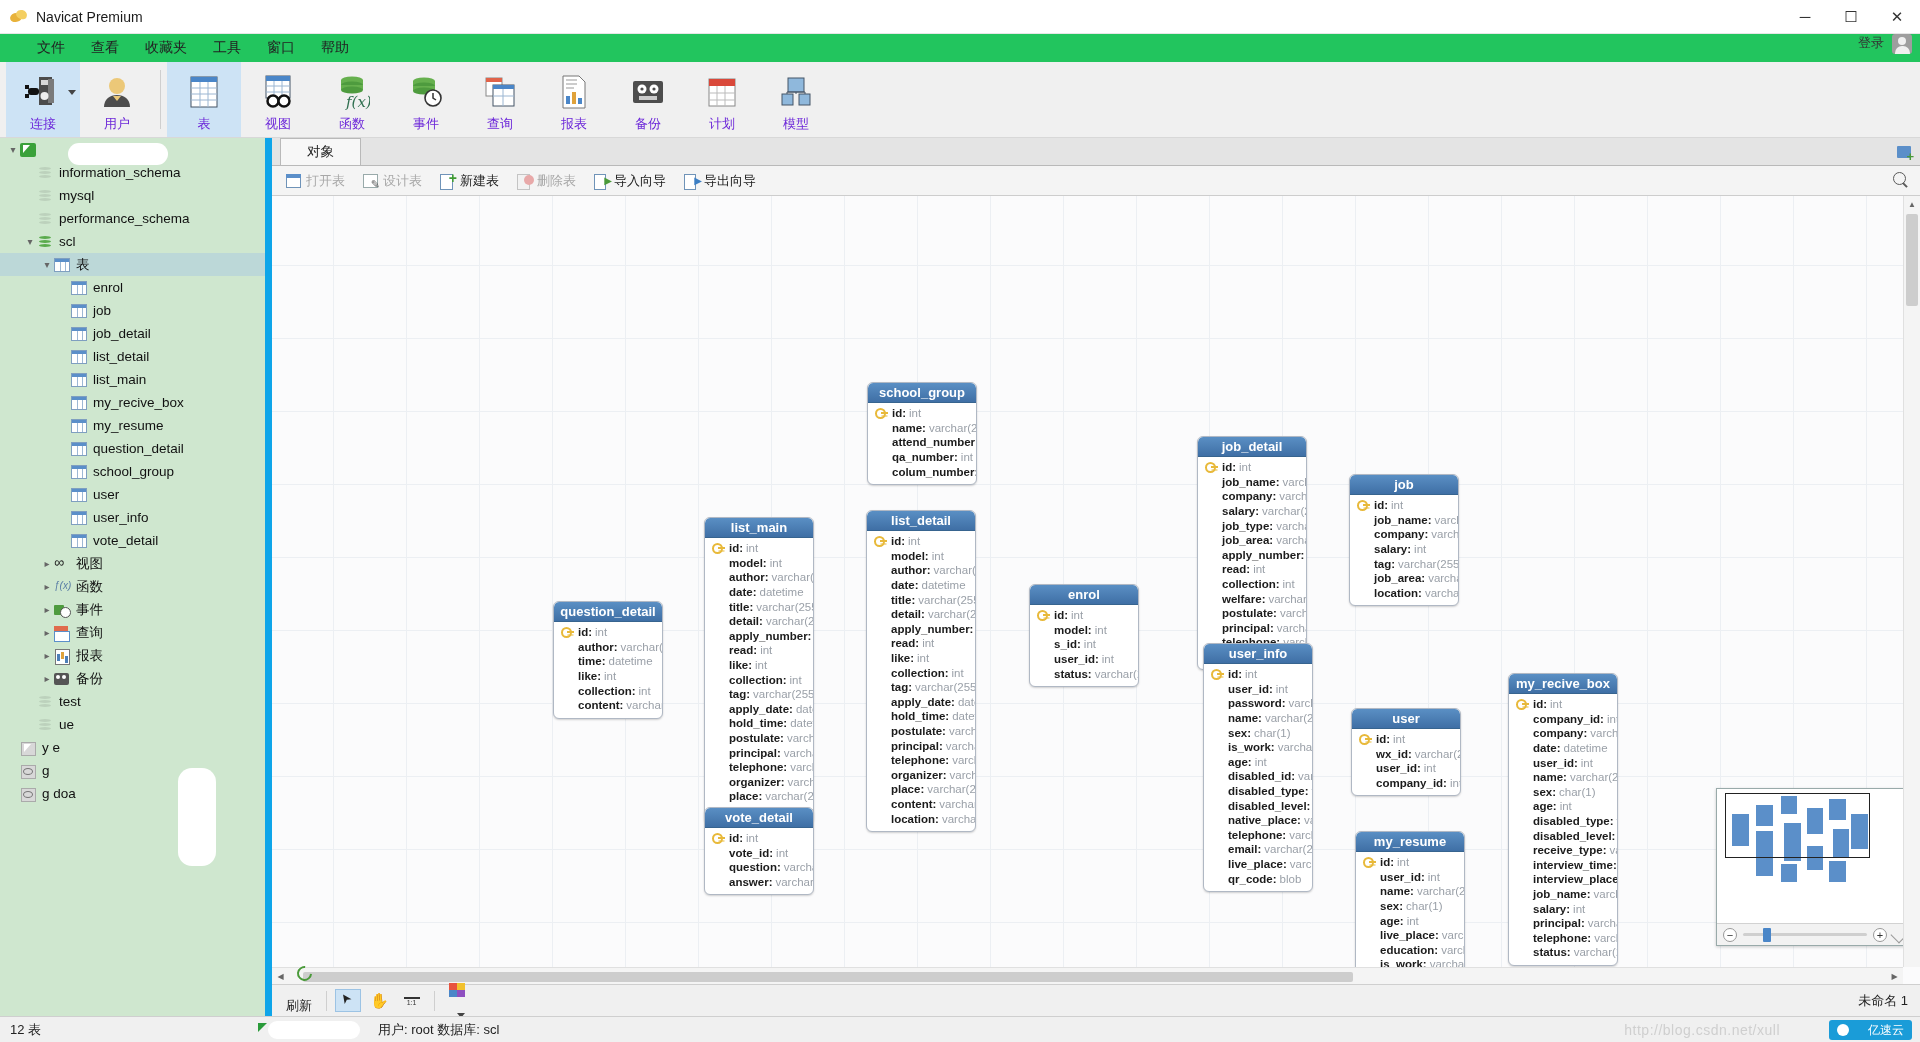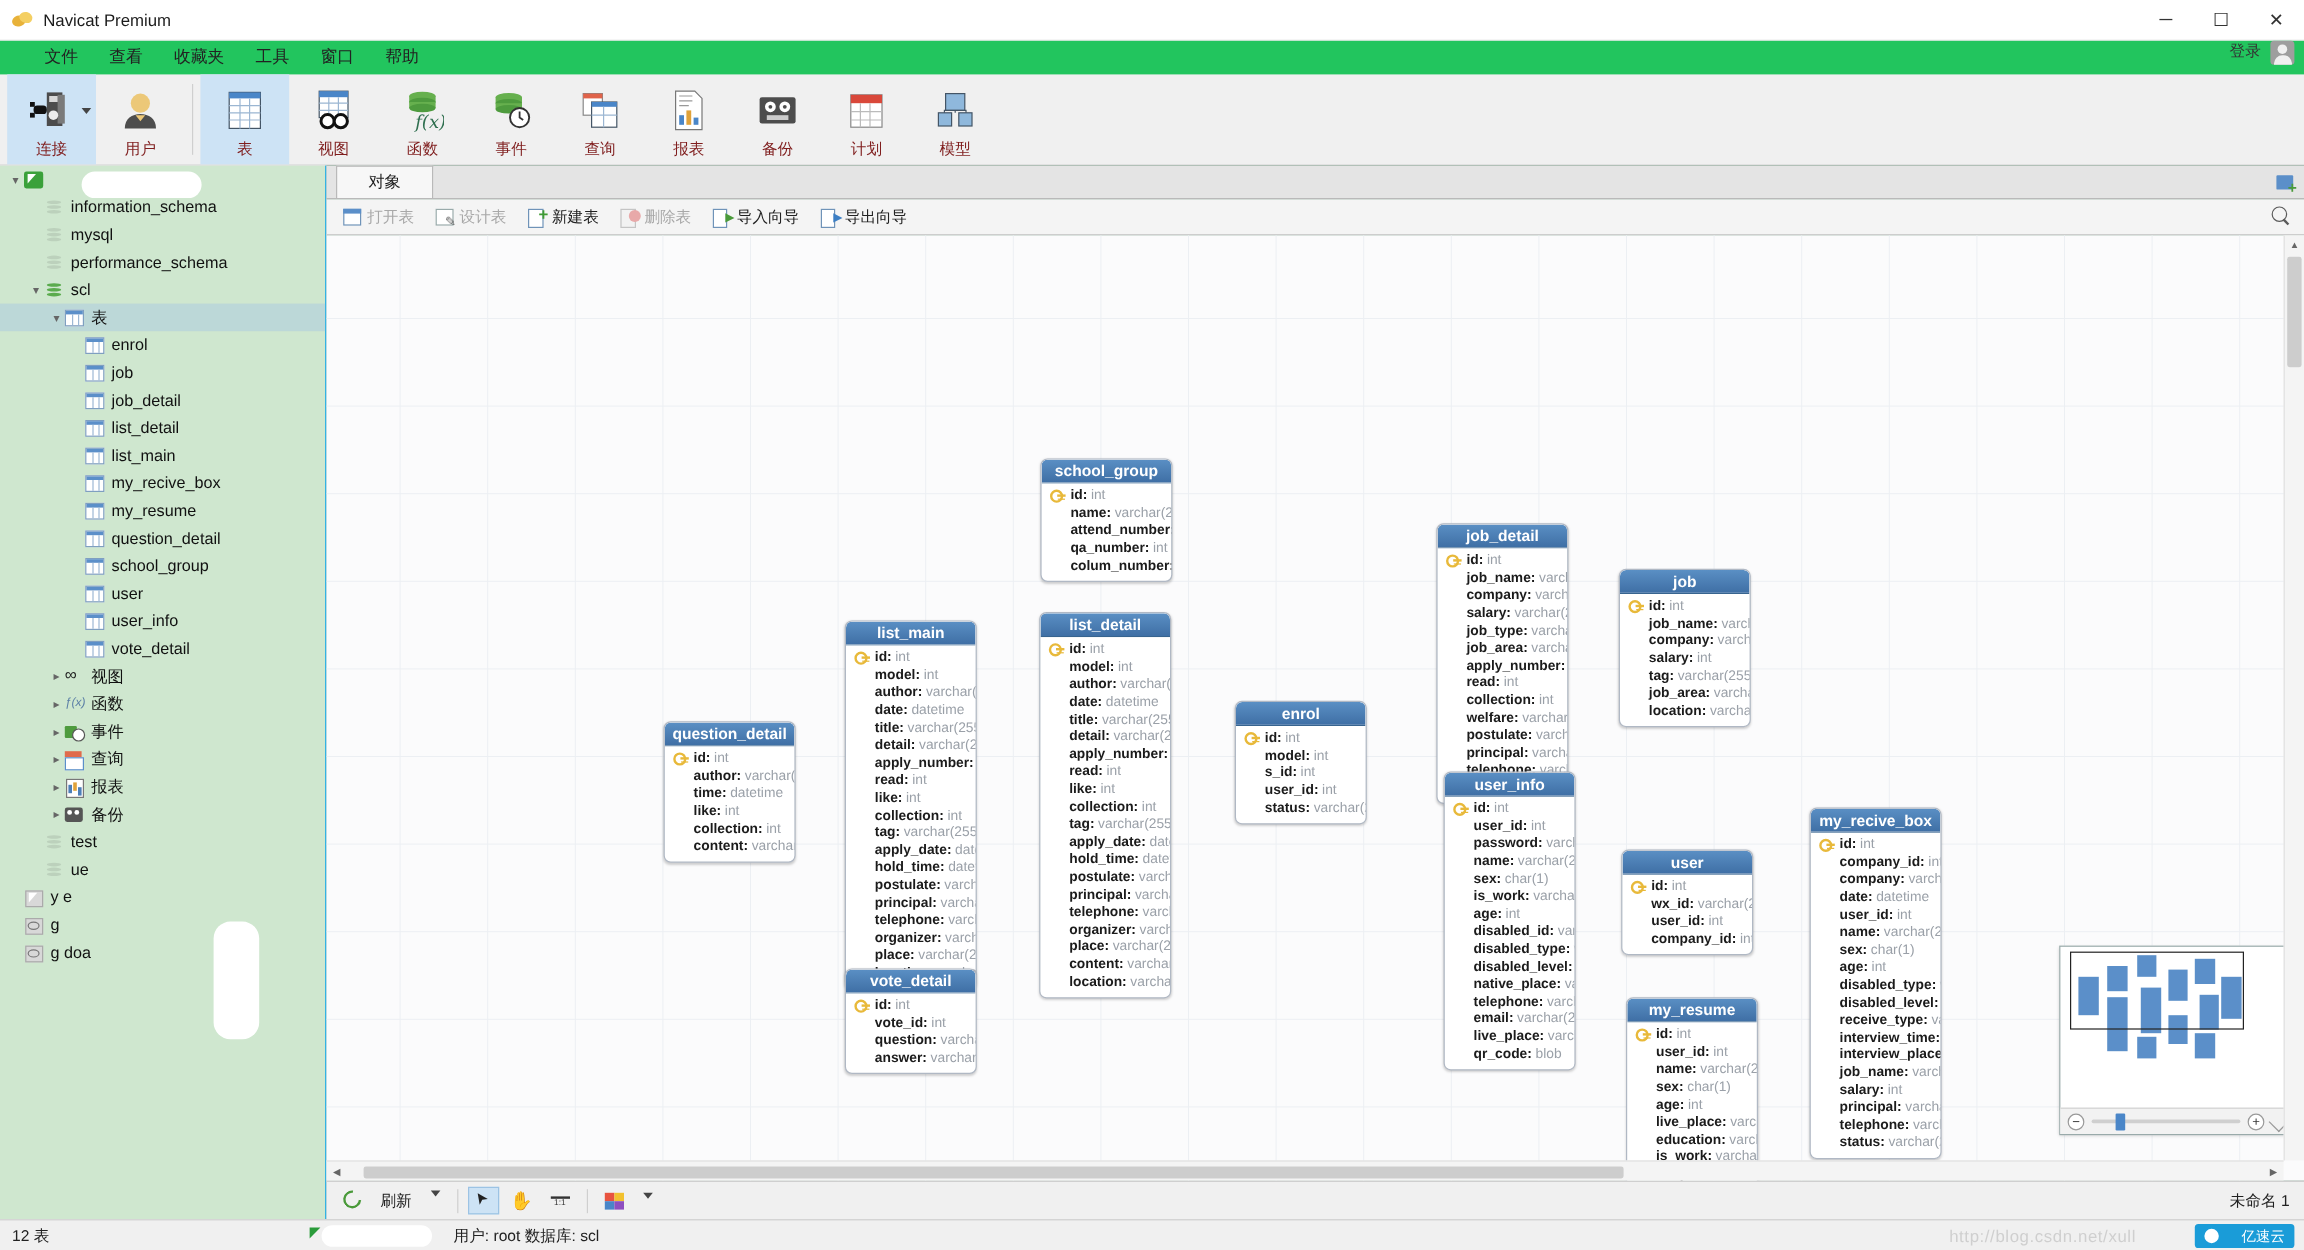--- a/index.html
+++ b/index.html
@@ -36,31 +36,31 @@
   .login-avatar:before{content:"";position:absolute;width:8px;height:8px;border-radius:50%;background:#f0f0f0;left:6px;top:3px;}
   .login-avatar:after{content:"";position:absolute;width:15px;height:9px;border-radius:7px 7px 0 0;background:#f0f0f0;left:2.5px;top:12px;}
 
   
   .ribbon { height:76px; background:#f0f0f0; display:flex; align-items:stretch;
             border-bottom:1px solid #d8d8d8; flex:0 0 76px; padding-left:6px; }
   .rb { width:74px; display:flex; flex-direction:column; align-items:center;
         justify-content:center; padding-top:3px; position:relative; }
   .rb.sel { background:#cde3f5; }
   .rb .glyph { height:44px; display:flex; align-items:center; justify-content:center; }
-  .rb .cap { font-size:13px; color:#7f1d1d; margin-top:1px; }
+  .rb .cap { font-size:13px; color:#6d28d9; margin-top:1px; }
   .rb-sep { width:1px; background:#cfcfcf; margin:8px 6px; }
   .caret { position:absolute; right:4px; top:28px; width:0;height:0;
            border-left:4px solid transparent;border-right:4px solid transparent;border-top:5px solid #444; }
 
   
   .body { flex:1; display:flex; min-height:0; }
 
   
   .tree { width:272px; background:#cfe7cf; overflow:hidden; position:relative;
-          border-right:1px solid #0ea5e9; flex:0 0 272px; }
+          border-right:7px solid #0ea5e9; flex:0 0 272px; }
   .trow { height:23px; display:flex; align-items:center; font-size:13.5px; color:#111; white-space:nowrap; }
   .trow.sel { background:#bcd8d8; }
   .chev { width:14px; text-align:center; font-size:10px; color:#666; flex:0 0 14px; }
   .chev.open:before { content:"\25BE"; }
   .chev.closed:before { content:"\25B8"; }
   .ticon { width:16px;height:14px; margin-right:6px; flex:0 0 16px; position:relative; }
   
   .i-db { }
   .i-db i { position:absolute; left:2px; width:12px;height:3px; border-radius:50%; }
   .i-db.green i { background:#5aab4d; }
@@ -173,21 +173,21 @@
   .vthumb { position:absolute; left:2px; right:2px; top:18px; height:92px; background:#cdcdcd; border-radius:2px; }
   .hscroll { position:absolute; left:0; right:17px; bottom:0; height:17px; background:#f4f4f4;
              border-top:1px solid #e0e0e0; display:flex; align-items:center; }
   .hsb { width:17px; text-align:center; font-size:8px; color:#666; }
   .htrack { flex:1; position:relative; height:11px; }
   .hthumb { position:absolute; left:14px; width:1050px; top:1px; height:10px; background:#cdcdcd; border-radius:2px; }
 
   
   .btmbar { height:32px; background:#f0f0f0; border-top:1px solid #cfcfcf; display:flex;
             align-items:center; padding-left:8px; gap:3px; flex:0 0 32px; position:relative; }
-  .bb { display:flex; align-items:flex-start; gap:16px; padding:3px 6px; font-size:13px; }
+  .bb { display:flex; align-items:flex-end; gap:16px; padding:3px 6px; font-size:13px;flex-direction:column; }
   .bb.sel { background:#cde3f5; border:1px solid #9cc3e4; }
   .refresh-ic { width:15px;height:15px; border:2px solid #4a9a3a; border-radius:50%;
                 border-right-color:transparent; transform:rotate(-40deg); }
   .sep-v { width:1px; height:20px; background:#cfcfcf; margin:0 5px; }
   .cursor-ic { width:12px;height:15px; position:relative; }
   .cursor-ic:before{content:"\27A4"; position:absolute; transform:rotate(-125deg); font-size:13px; color:#222; left:-2px; top:-2px;}
   .hand-ic:before{content:"\270B"; font-size:15px; color:#222; }
   .line-ic { width:16px; height:15px; position:relative; }
   .line-ic:before{content:"";position:absolute;left:0;top:4px;width:16px;height:2px;background:#333;}
   .line-ic:after{content:"1:1";position:absolute;left:3px;top:6px;font-size:7px;color:#333;}

